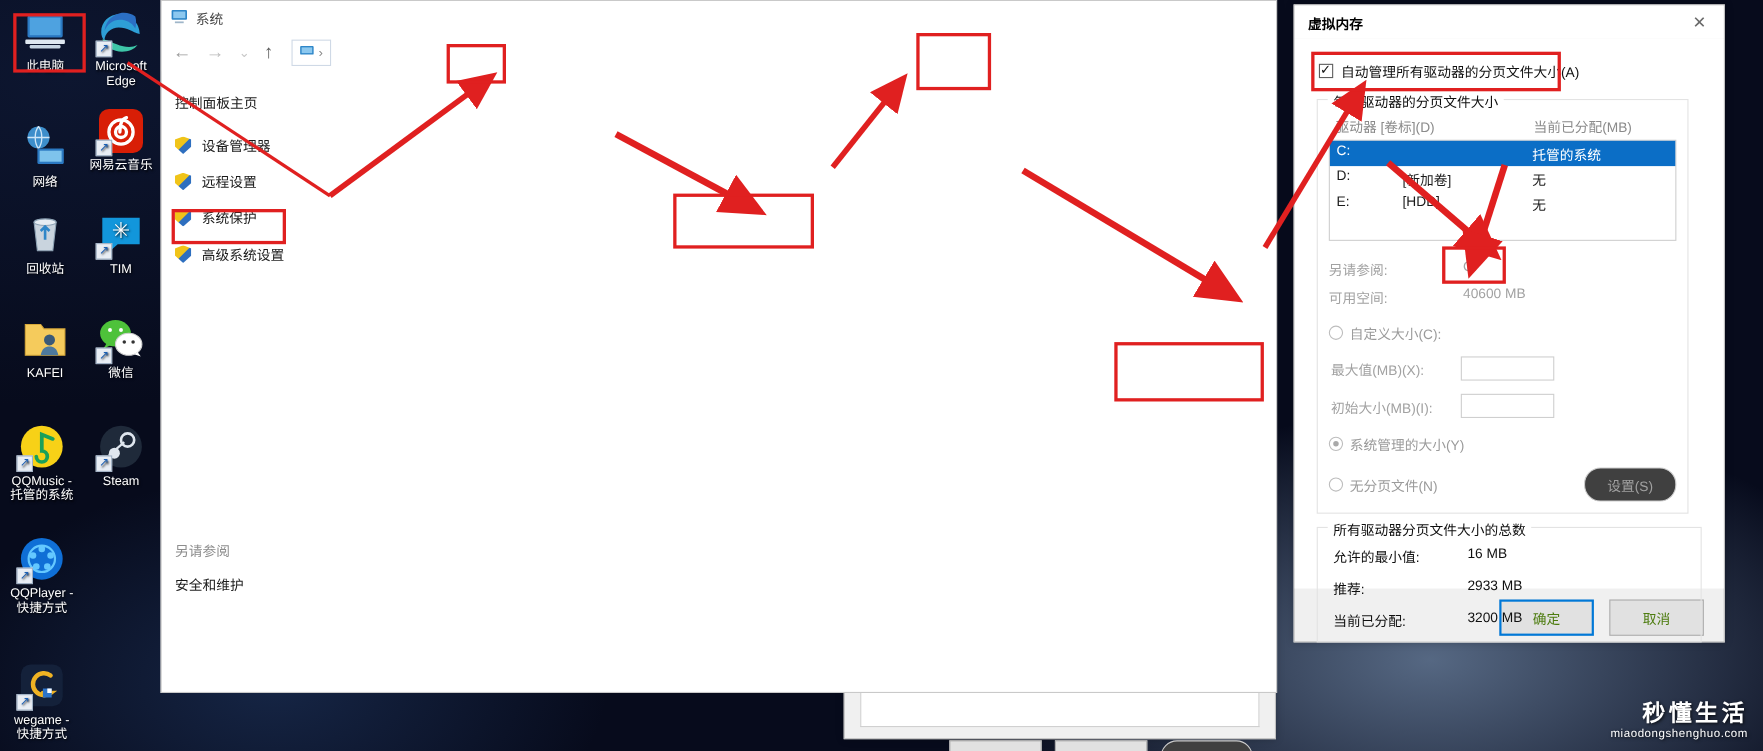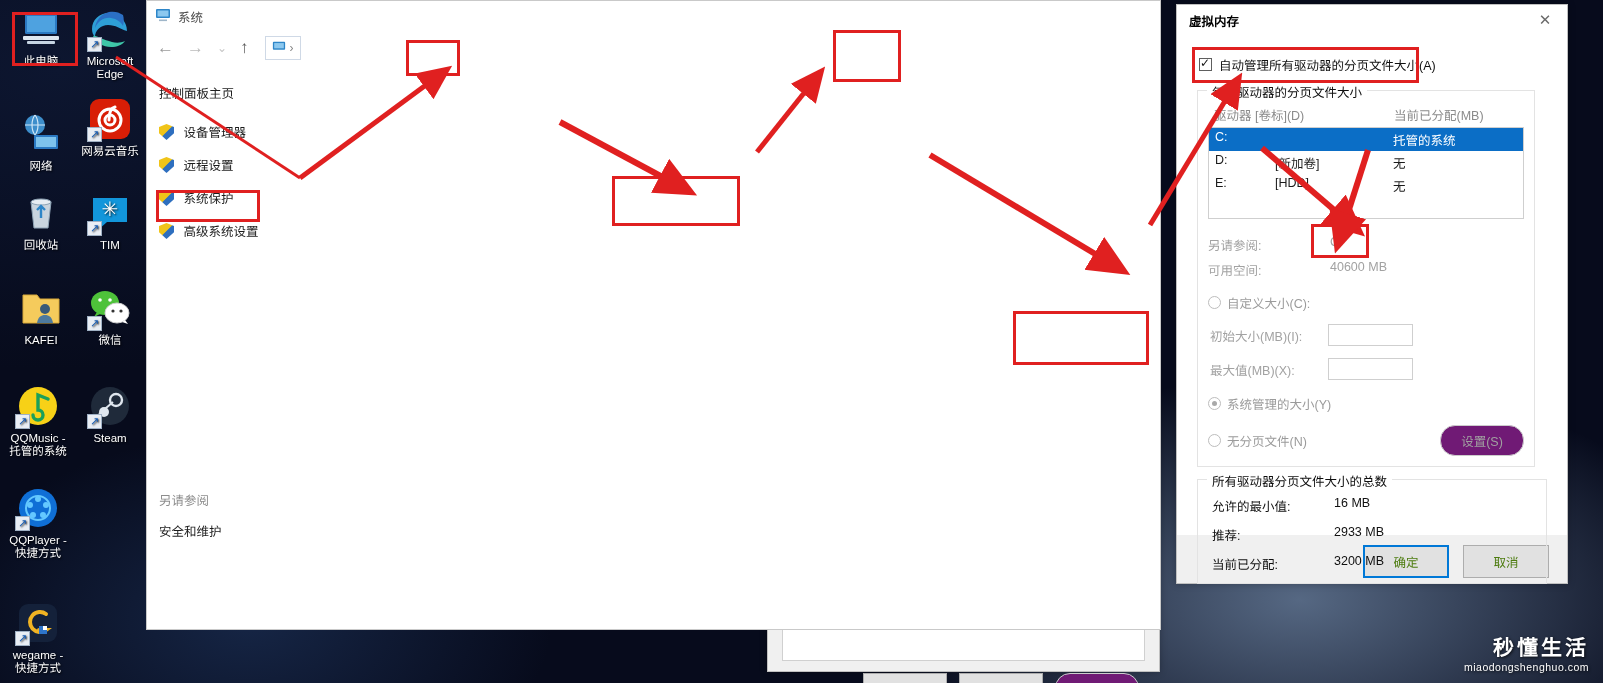--- a/index.html
+++ b/index.html
@@ -118,21 +118,21 @@
     position: absolute; top: -9px; left: 9px; background: #ffffff;
     padding: 0 5px; font-size: 12.5px; color: #0d0d0d;
   }
   .group .ginner { padding: 16px 14px 12px 14px; }
 
   .btn {
     background: #e1e1e1; border: 1px solid #adadad; color: #4d7c0f;
     font-size: 12.5px; padding: 5px 0; min-width: 84px; text-align: center;
     font-family: inherit;
   }
-  .btn.disabled { color: #a0a0a0; background: #701a75; border-color: #cccccc; border-radius: 15px; }
+  .btn.disabled { color: #a0a0a0; background: #404040; border-color: #cccccc; border-radius: 15px; }
   .btn.default { border: 2px solid #0078d7; background: #e1e1e1; }
   .btn-right { display: flex; justify-content: flex-end; }
 
   .radio { display: inline-flex; align-items: center; gap: 6px; }
   .radio .dot {
     width: 13px; height: 13px; border-radius: 50%;
     border: 1px solid #6d6d6d; background: #fff; position: relative;
   }
   .radio.on .dot::after {
     content:""; position: absolute; left: 3px; top: 3px;
@@ -552,25 +552,25 @@
             <span style="width:122px;">可用空间:</span>
             <span>40600 MB</span>
           </div>
 
           <div class="radio dim" style="margin-top:14px;">
             <span class="dot"></span>
             <span>自定义大小(C):</span>
           </div>
 
           <div style="display:flex;align-items:center;margin-top:12px;padding-left:2px;">
+            <span class="dim" style="width:118px;">最大值(MB)(X):</span>
+            <input class="txtbox" type="text" disabled="" value="" style="">
+          </div>
+          <div style="display:flex;align-items:center;margin-top:12px;padding-left:2px;">
             <span class="dim" style="width:118px;">初始大小(MB)(I):</span>
-            <input class="txtbox" type="text" disabled="" value="" style="">
-          </div>
-          <div style="display:flex;align-items:center;margin-top:12px;padding-left:2px;">
-            <span class="dim" style="width:118px;">最大值(MB)(X):</span>
             <input class="txtbox" type="text" disabled="" value="" style="">
           </div>
 
           <div class="radio dim on" style="margin-top:14px;">
             <span class="dot"></span>
             <span>系统管理的大小(Y)</span>
           </div>
 
           <div style="display:flex;align-items:center;justify-content:space-between;margin-top:12px;">
             <span class="radio dim">

